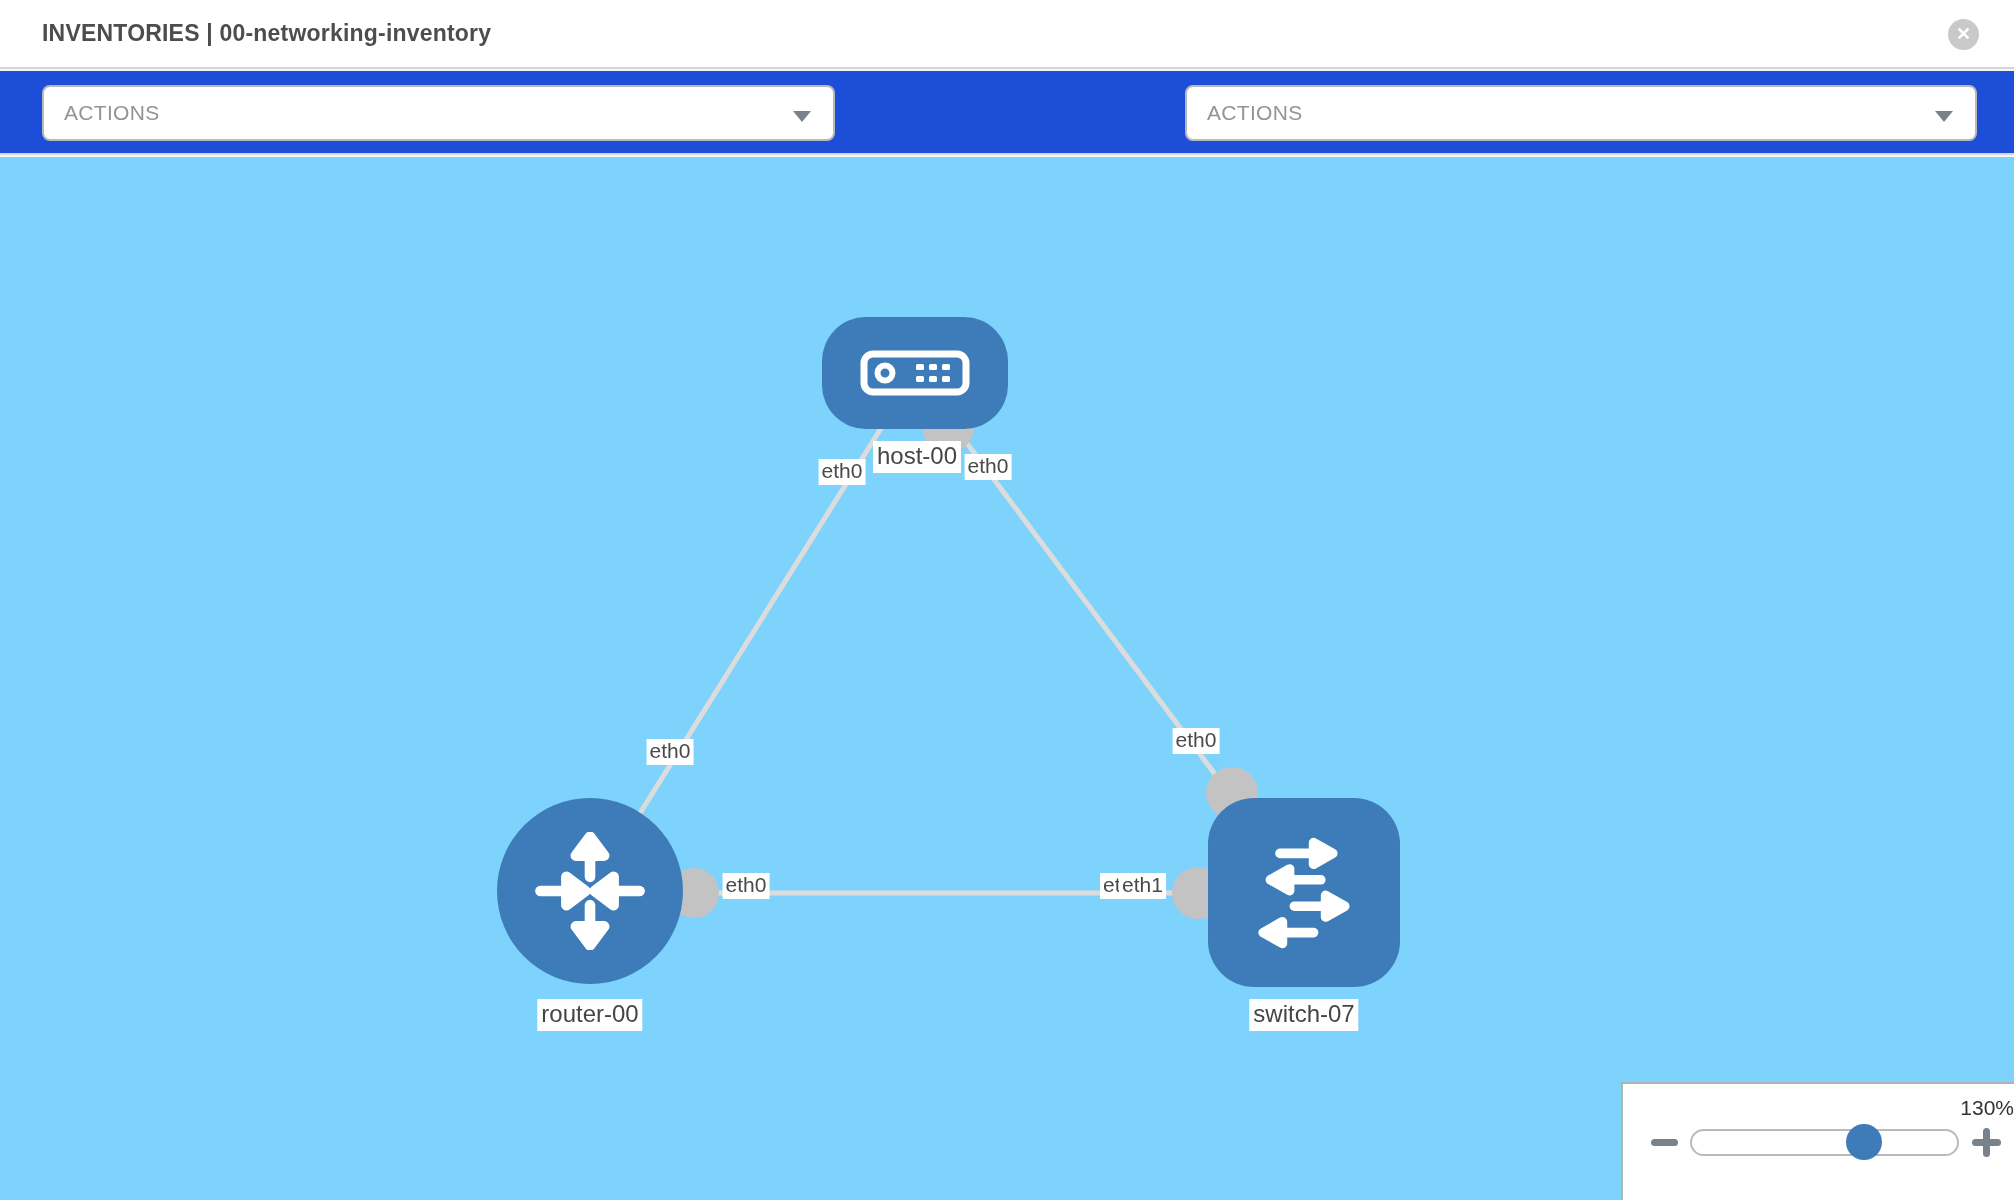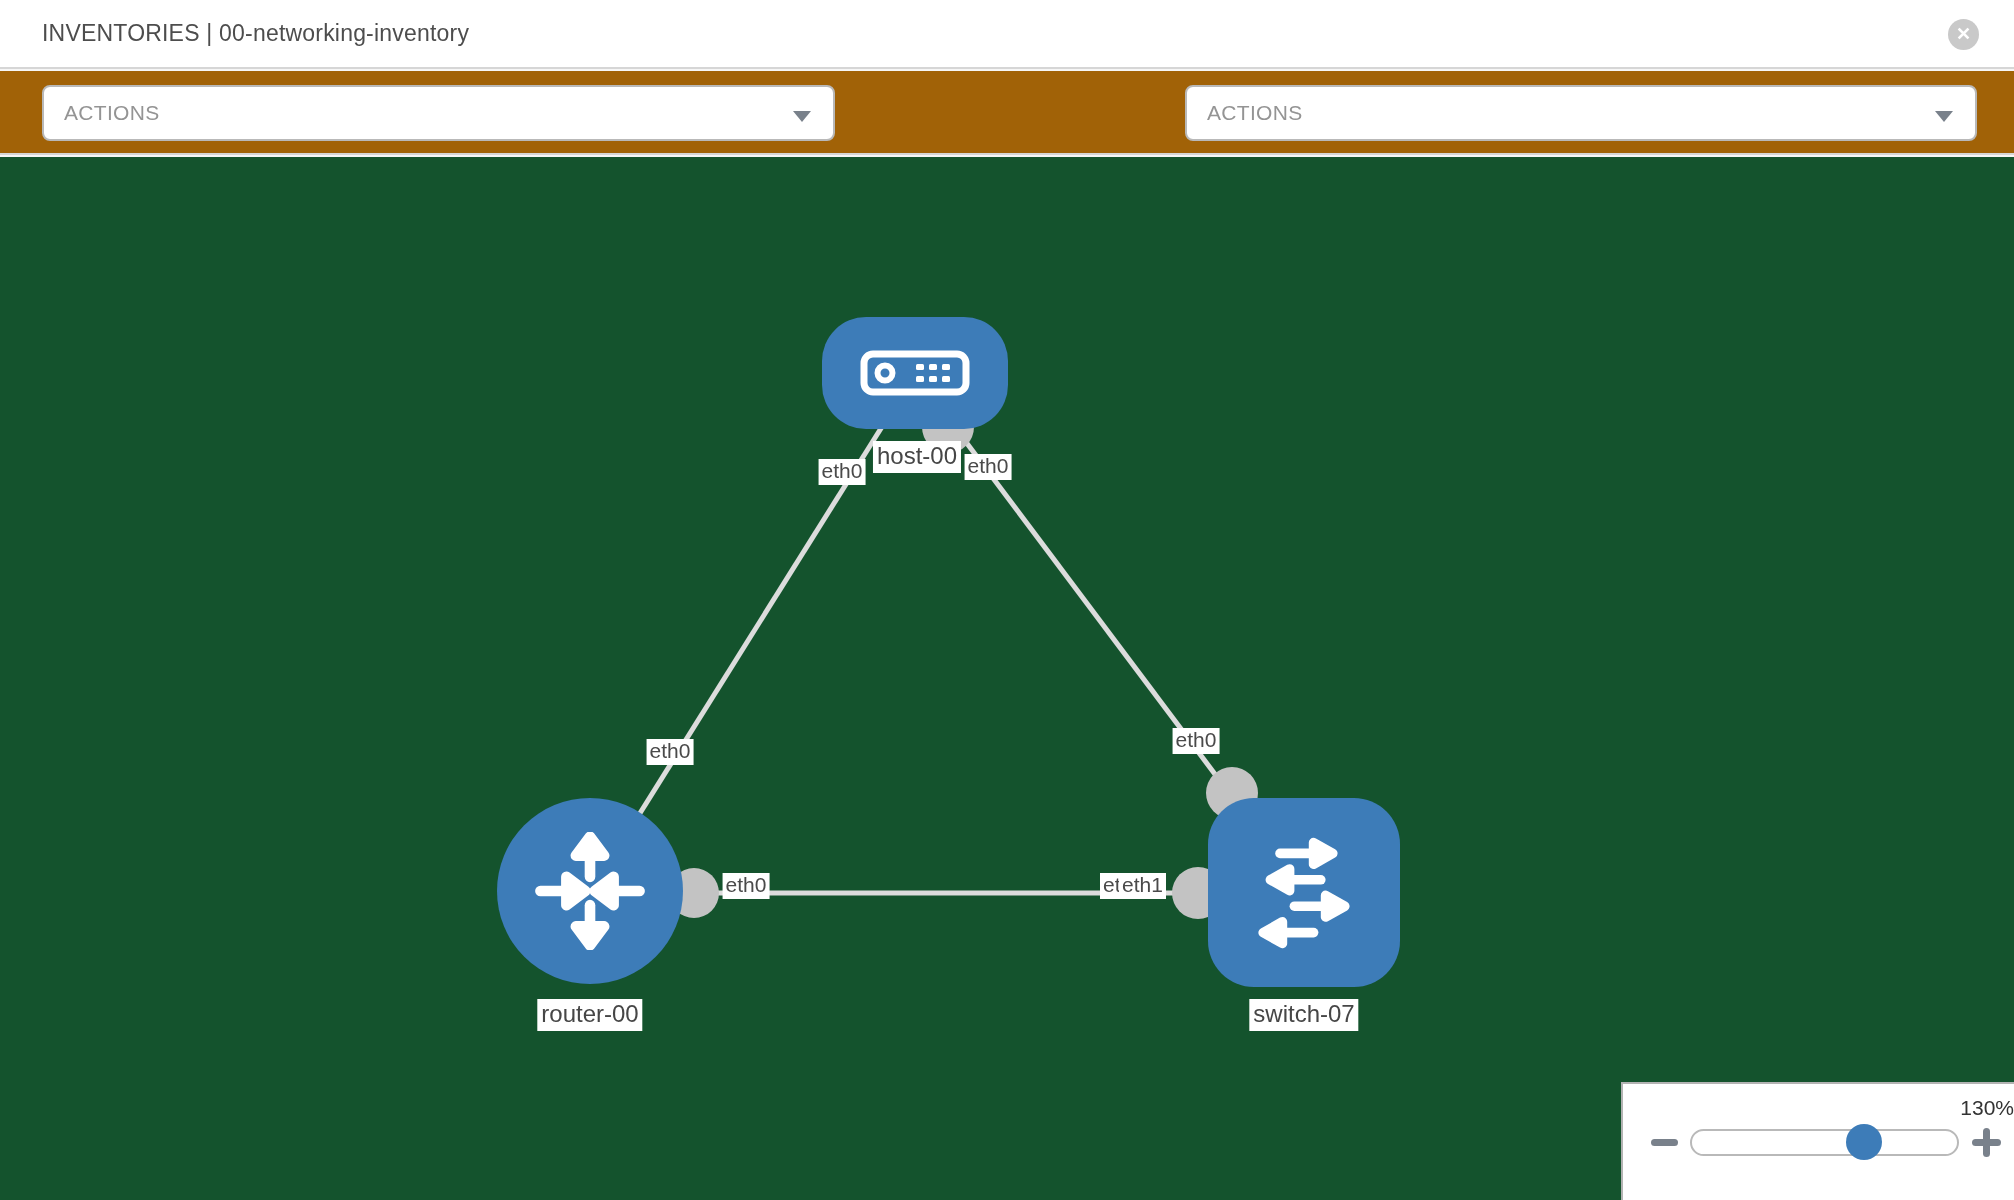--- a/index.html
+++ b/index.html
@@ -3,45 +3,45 @@
 <meta charset="utf-8">
 <style>
   * { margin:0; padding:0; box-sizing:border-box; }
   html,body { width:2014px; height:1200px; overflow:hidden;
     font-family:"Liberation Sans", sans-serif; background:#f6f6f6; }
 
   
   .header { position:absolute; left:0; top:0; width:2014px; height:69px;
     background:#ffffff; border-bottom:2px solid #d6d6d6; }
   .header-title { position:absolute; left:42px; top:20px; font-size:23px;
-    font-weight:normal; color:#4d4d4d; letter-spacing:0.2px; }
+    font-weight:bold; color:#4d4d4d; letter-spacing:0.2px; }
   .close-btn { position:absolute; left:1948px; top:19px; width:31px; height:31px;
     border-radius:50%; background:#c9c9c9; color:#ffffff; text-align:center;
     line-height:31px; font-size:18px; font-weight:bold; cursor:pointer; }
 
   
   .toolbar { position:absolute; left:0; top:71px; width:2014px; height:84px;
-    background:#a16207; border-bottom:2px solid #d6d6d6; }
+    background:#1d4ed8; border-bottom:2px solid #d6d6d6; }
   .select-box { position:absolute; top:14px; height:56px; background:#ffffff;
     border:2px solid #b9b9b9; border-radius:8px; display:flex; align-items:center;
     padding:0 20px; cursor:pointer; }
   .select-box .sel-label { font-size:21px; color:#949494; letter-spacing:0.3px; }
   .caret { position:absolute; right:22px; top:24px; width:0; height:0;
     border-left:9px solid transparent; border-right:9px solid transparent;
     border-top:11px solid #79818b; }
   .actions-box { left:42px; width:793px; }
   .search-box { left:1185px; width:792px; }
   .tool-icon { position:absolute; top:96px; width:34px; height:34px; cursor:pointer; }
   .tool-icon svg { width:100%; height:100%; fill:#6b7077; }
   .wrench-pos { left:1051px; }
   .key-pos { left:1119px; }
 
   
   .canvas { position:absolute; left:0; top:157px; width:2014px; height:1043px;
-    background:#14532d; }
+    background:#7dd3fc; }
   .net-svg { position:absolute; left:0; top:0; }
 
   .node { position:absolute; background:#3d7cb8; display:flex;
     align-items:center; justify-content:center; cursor:pointer; }
   .node svg { display:block; }
   .node-host { left:822px; top:160px; width:186px; height:112px; border-radius:44px; }
   .node-router { left:497px; top:641px; width:186px; height:186px; border-radius:50%; }
   .node-switch { left:1208px; top:641px; width:192px; height:189px; border-radius:46px; }
 
   .node-label { position:absolute; transform:translate(-50%,-50%);

